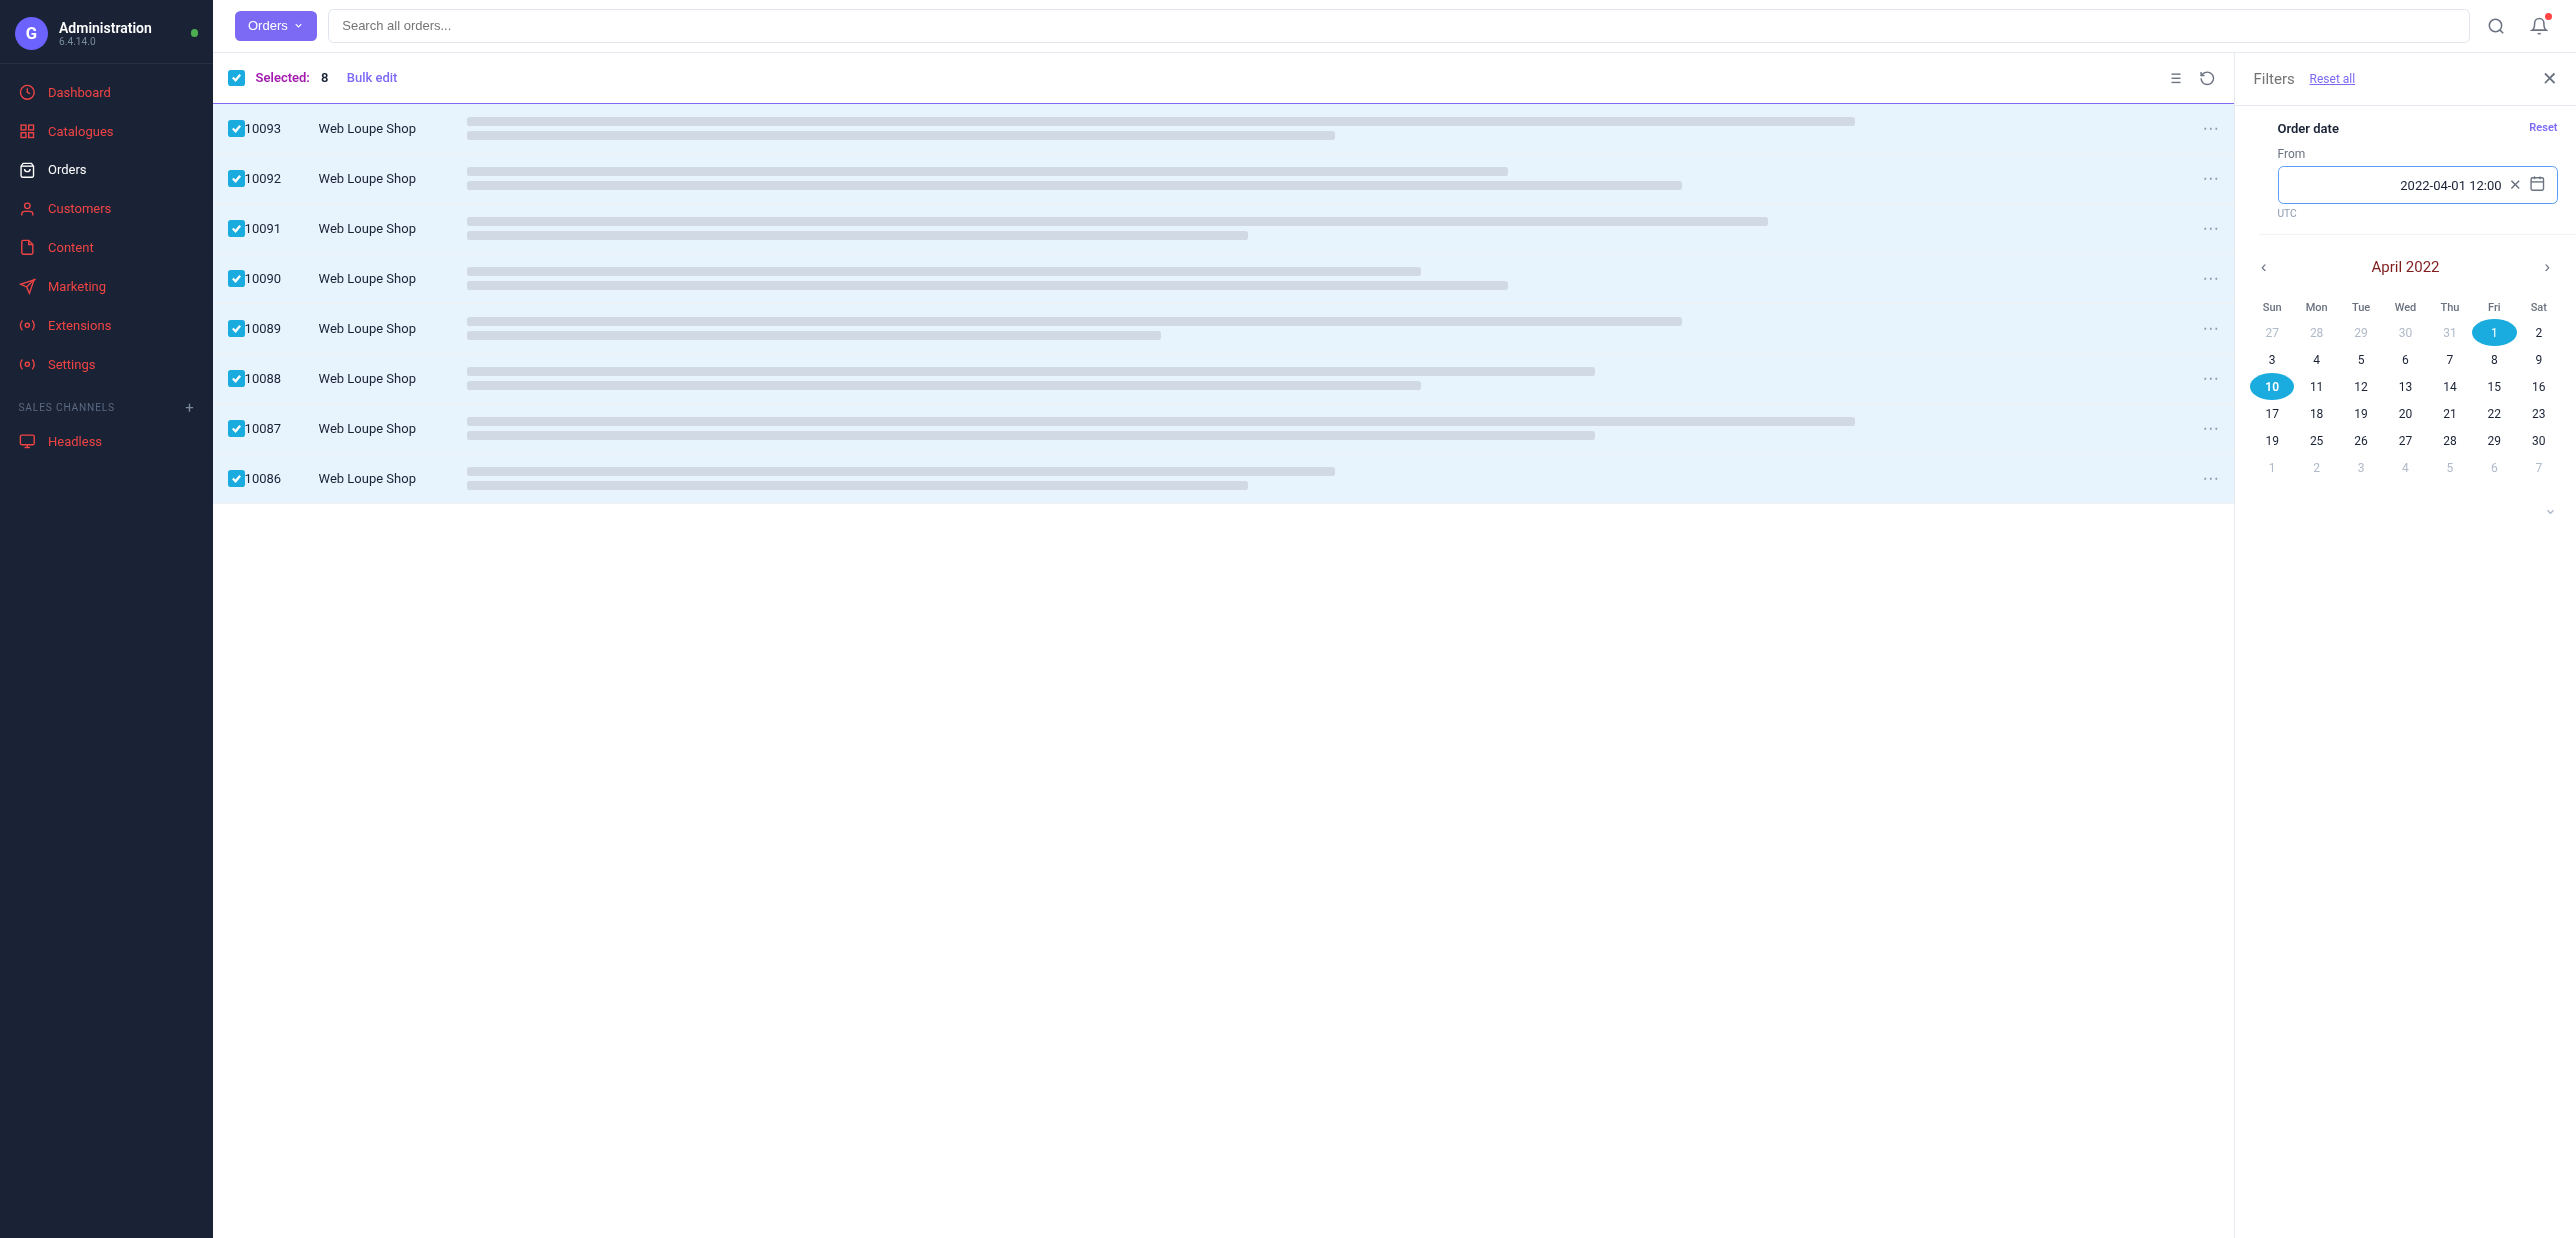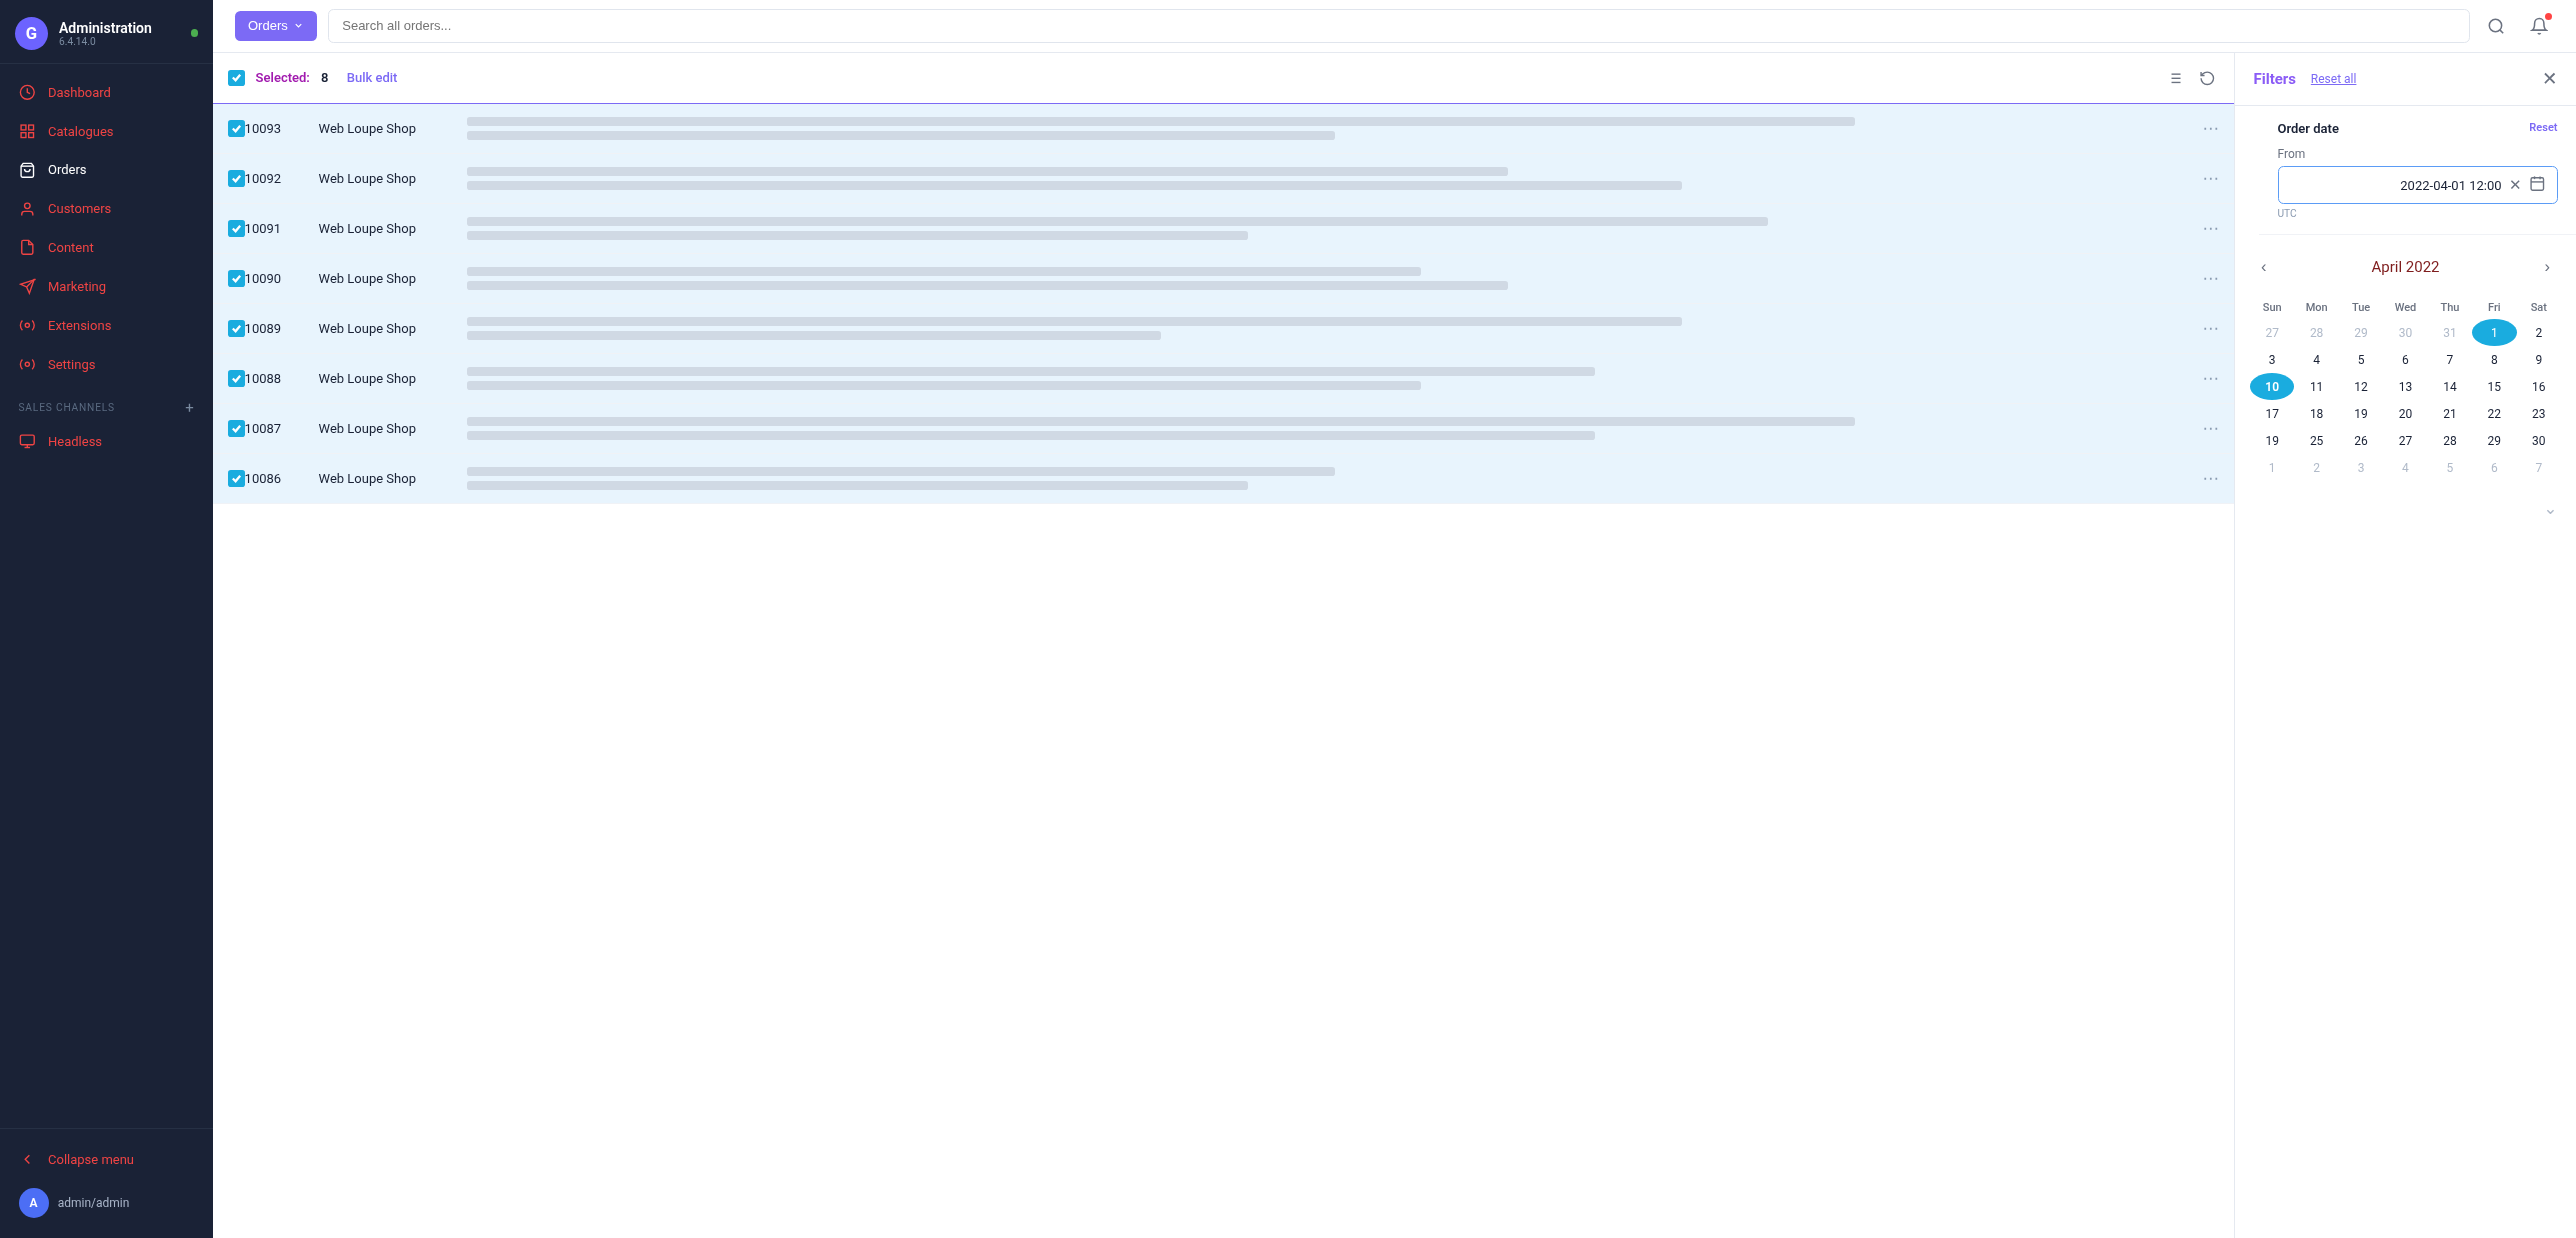--- a/index.html
+++ b/index.html
@@ -197,21 +197,21 @@
       flex-direction: column;
       overflow-y: auto;
       position: relative;
     }
     .filter-header {
       display: flex; align-items: center;
       padding: 15px 18.5px;
       border-bottom: 0.9px solid #e5e9f0;
       gap: 7.4px;
     }
-    .filter-title { font-size: 15px; font-weight: 700; color: #8b5cf6; text-align: right; }
+    .filter-title { font-size: 15px; font-weight: 400; color: #737373; text-align: right; }
     .filter-reset { color: #7c6af5; font-size: 12px; cursor: pointer; margin-left: 7.4px; text-decoration: underline; }
     .filter-close { margin-left: auto; cursor: pointer; color: #6b7280; font-size: 18.5px; }
 
     .filter-section { padding: 15px 18.5px; border-bottom: 0.9px solid #f0f2f6; margin-left: 24px; }
     .filter-section-title { font-size: 13px; font-weight: 600; color: #1a2236; margin-bottom: 11px; }
     .filter-section-reset { color: #7c6af5; font-size: 11px; cursor: pointer; float: right; }
 
     .filter-label { font-size: 12px; color: #6b7280; margin-bottom: 5.5px; }
     .date-input-wrapper {
       display: flex; align-items: center;
@@ -378,34 +378,20 @@
         <svg width="16.6" height="16.6" viewBox="0 0 24 24" fill="none" stroke="currentColor" stroke-width="2">
             <rect x="2" y="3" width="20" height="14" rx="2"></rect>
             <line x1="8" y1="21" x2="16" y2="21"></line>
             <line x1="12" y1="17" x2="12" y2="21"></line>
           </svg>
       </div>
       <span>Headless</span>
     </div>
   </div>
 
-  <div class="sidebar-footer">
-    <div class="sidebar-item">
-      <div class="icon">
-        <svg width="16.6" height="16.6" viewBox="0 0 24 24" fill="none" stroke="currentColor" stroke-width="2">
-            <polyline points="15 18 9 12 15 6"></polyline>
-          </svg>
-      </div>
-      <span>Collapse menu</span>
-    </div>
-    <div class="avatar-row">
-      <div class="avatar">A</div>
-      <span style="font-size:12px;color:#a8b4c8;">admin/admin</span>
-    </div>
-  </div>
 </nav>
 
 <div class="main">
 
   <div class="topbar">
     <button class="orders-dropdown-btn">
       <span>Orders</span>
       <svg width="11" height="11" viewBox="0 0 24 24" fill="none" stroke="white" stroke-width="2.5">
           <polyline points="6 9 12 15 18 9"></polyline>
         </svg>

